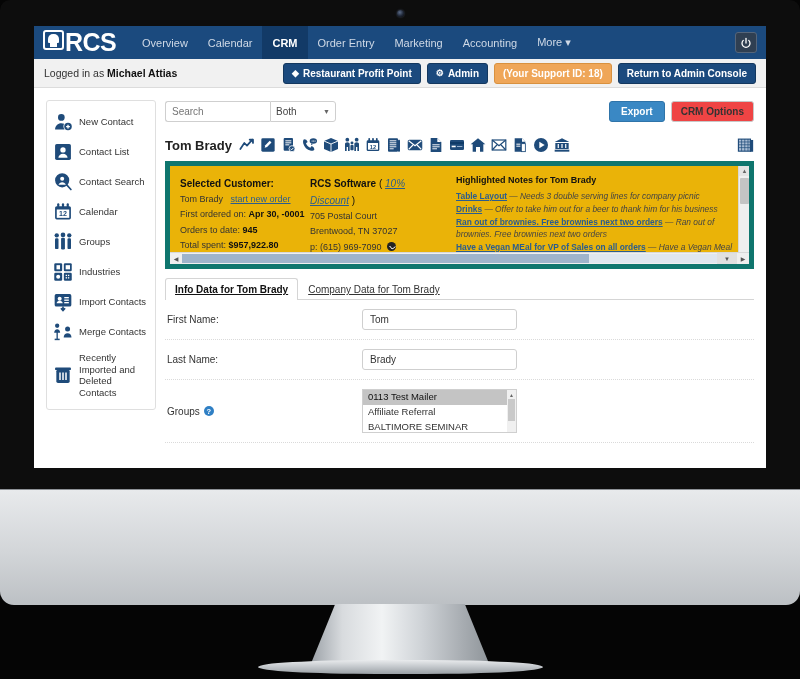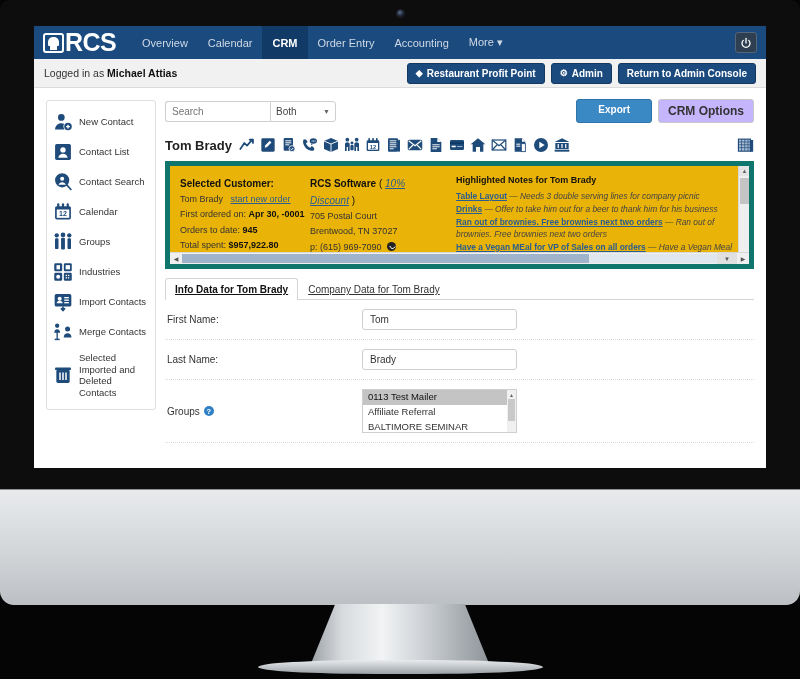--- a/index.html
+++ b/index.html
@@ -50,21 +50,21 @@
     position: absolute; left: 34px; top: 26px; width: 732px; height: 442px;
     background: #ffffff;
     overflow: hidden;
   }
 
   
   #topnav {
     height: 33px; background: #1b4a7e;
     display: flex; align-items: center; position: relative;
   }
-  #logo { display: flex; align-items: center; margin-left: 9px; }
+  #logo { display: flex; margin-left: 9px; }
   .logo-badge {
     width: 21px; height: 20px; border: 2px solid #ffffff; border-radius: 3px;
     background: #1b4a7e; position: relative; margin-right: 1px;
   }
   .logo-hat {
     position: absolute; left: 3px; top: 2px; width: 11px; height: 9px;
     background: #fff; border-radius: 5px 5px 1px 1px;
   }
   .logo-hat:after {
     content:""; position:absolute; left:2px; top:7px; width:7px; height:4px; background:#fff;
@@ -131,24 +131,24 @@
   }
   #search-select {
     width: 66px; height: 21px; border: 1px solid #cfcfcf; background: #fff;
     font-size: 10px; color: #444; padding: 0 5px; display: flex; align-items: center;
     justify-content: space-between; border-radius: 0 3px 3px 0; cursor: pointer;
   }
   .caret { font-size: 7px; color: #666; }
   #toolrow-right { position: absolute; right: 0; display: flex; gap: 6px; }
   .btn-export {
     background: #3a88c4; border: 1px solid #2f74a9; color: #fff; font-size: 10px;
-    font-weight: bold; border-radius: 3px; padding: 4px 21px; cursor: pointer;
+    font-weight: bold; border-radius: 3px; padding: 4px 11px; cursor: pointer;
   }
   .btn-crm {
-    background: #c4b5fd; border: 1px solid #c8c8c8; color: #333; font-size: 12px;
+    background: #ef4444; border: 1px solid #c8c8c8; color: #333; font-size: 10px;
     font-weight: bold; border-radius: 3px; padding: 4px 9px; cursor: pointer;
   }
 
   
   #contact-bar { display: flex; align-items: center; margin-top: 12px; position: relative; height: 22px; }
   #contact-name { font-size: 13px; font-weight: bold; color: #222; margin-right: 7px; white-space: nowrap; }
   #icon-strip { display: flex; align-items: center; gap: 5px; }
   .tbicon { width: 16px; height: 16px; color: #1f4b7a; cursor: pointer; }
   .tbicon svg { width: 16px; height: 16px; display: block; }
   #right-icon { position: absolute; right: 0; width: 17px; height: 17px; color: #1f4b7a; cursor: pointer; }
@@ -248,20 +248,21 @@
           <div class="logo-hat"></div>
             <div class="logo-stand"></div>
         </div>
         <span class="logo-text">RCS</span>
       </div>
       <div id="navlinks">
         <div class="navlink">Overview</div>
         <div class="navlink">Calendar</div>
         <div class="navlink active">CRM</div>
         <div class="navlink">Order Entry</div>
+        <div class="navlink">Marketing</div>
         <div class="navlink">Accounting</div>
         <div class="navlink">More ▾</div>
       </div>
       <div id="power-btn">
         <svg viewBox="0 0 24 24" fill="none" stroke="#ffffff" stroke-width="2.6" stroke-linecap="round">
           <path d="M12 3v9"></path>
             <path d="M6.5 6.8a8 8 0 1 0 11 0"></path>
         </svg>
       </div>
     </div>
@@ -273,20 +274,21 @@
       </div>
       <div id="hdr-buttons">
         <div class="hbtn">
           <span class="gearglyph">◆</span>
           <span>Restaurant Profit Point</span>
         </div>
         <div class="hbtn">
           <span class="gearglyph">⚙</span>
           <span>Admin</span>
         </div>
+        <div class="hbtn orange">(Your Support ID: 18)</div>
         <div class="hbtn">Return to Admin Console</div>
       </div>
     </div>
 
     <div id="page-body">
 
       <div id="sidebar">
 
         <div class="side-item">
           <span class="side-icon">
@@ -404,21 +406,21 @@
         <div class="side-item">
           <span class="side-icon">
             <svg viewBox="0 0 24 24" fill="#1f4b7a">
                 <rect x="4" y="5.5" width="16" height="16" rx="2"></rect>
                 <rect x="2.5" y="3" width="19" height="3" rx="1"></rect>
                 <rect x="7.5" y="9" width="1.8" height="9" fill="#fff"></rect>
                 <rect x="11.1" y="9" width="1.8" height="9" fill="#fff"></rect>
                 <rect x="14.7" y="9" width="1.8" height="9" fill="#fff"></rect>
               </svg>
           </span>
-          <span class="side-label">Selected Imported and Deleted Contacts</span>
+          <span class="side-label">Recently Imported and Deleted Contacts</span>
         </div>
       </div>
 
       <div id="main">
 
         <div id="toolrow">
           <input id="search-input" placeholder="Search" style="">
           <div id="search-select">
             <span>Both</span>
             <span class="caret">▼</span>

